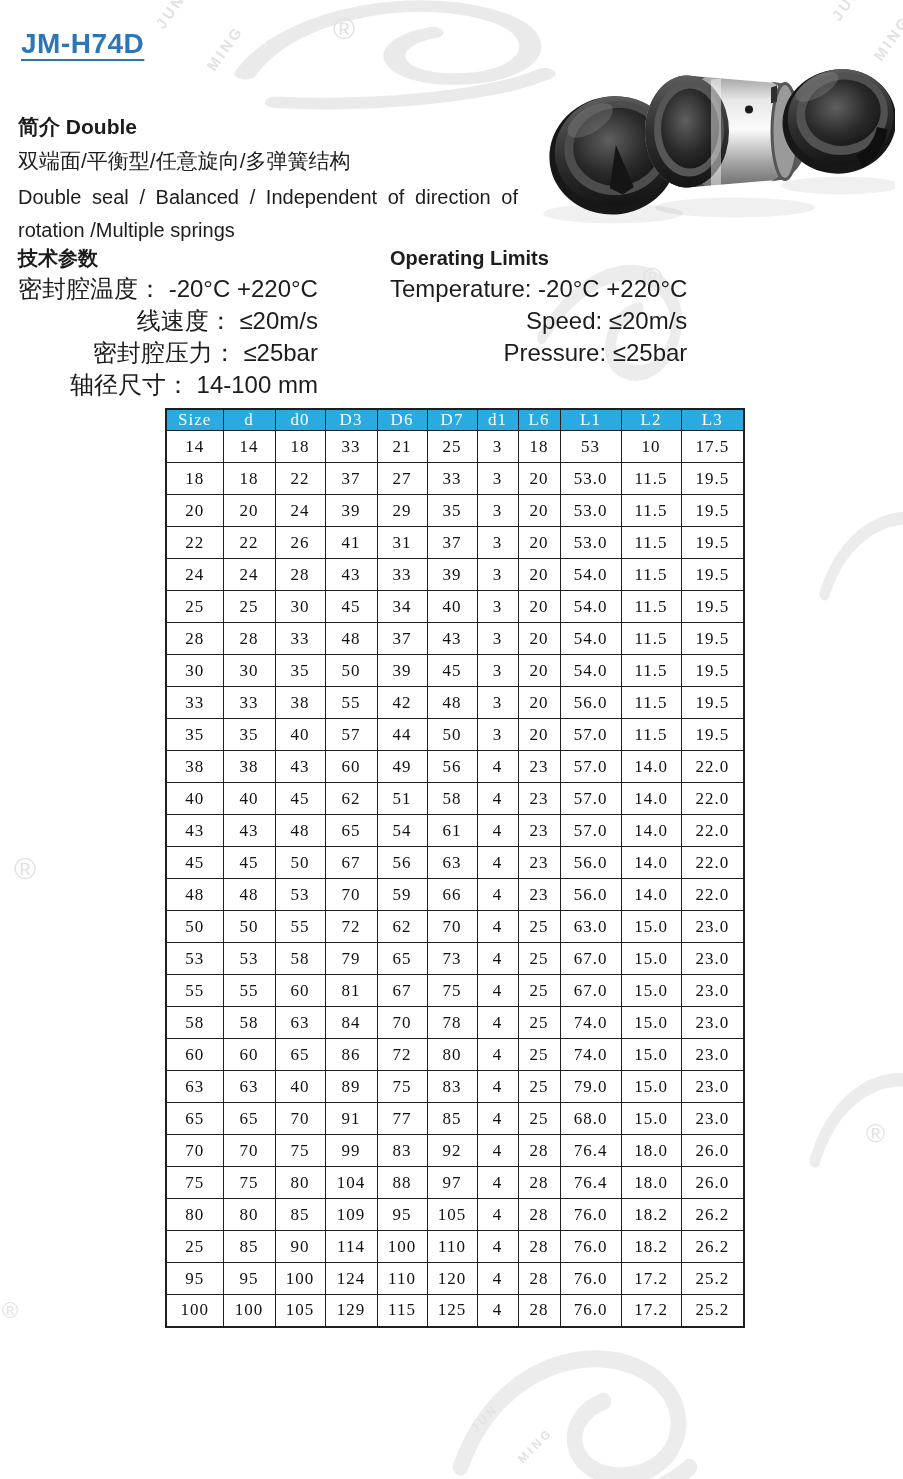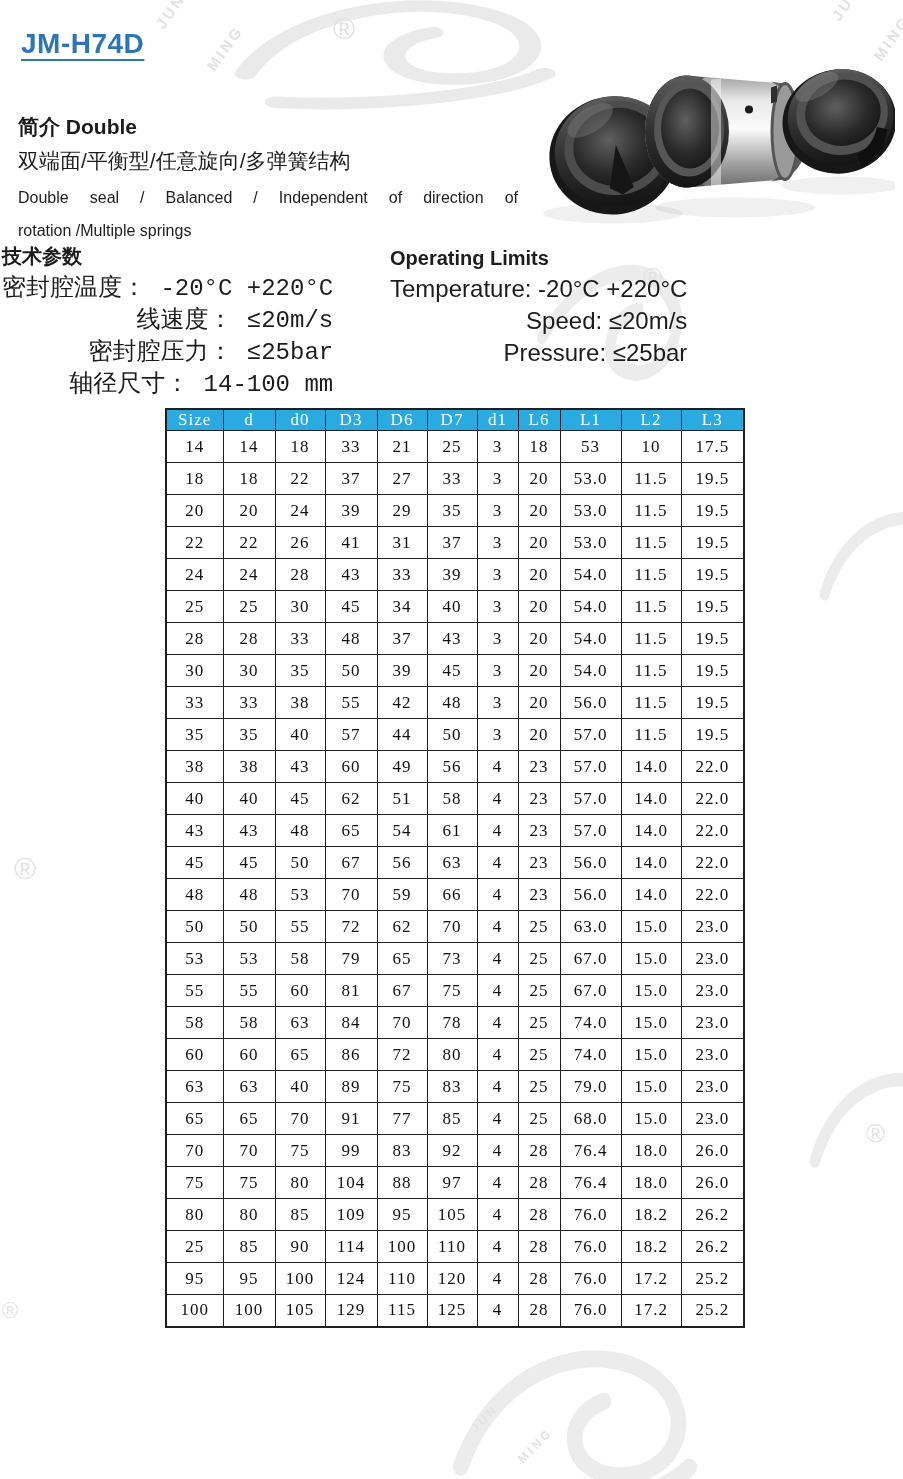--- a/index.html
+++ b/index.html
@@ -9,24 +9,24 @@
     font-family:"Liberation Sans","DejaVu Sans",sans-serif; color:#1c1c1c;
   }
   .title {
     position:absolute; left:21px; top:28px; font-size:28px; font-weight:bold;
     color:#2E75B6; text-decoration:underline; text-decoration-thickness:2px;
     text-underline-offset:6px; letter-spacing:0.5px; cursor:pointer;text-align:center;
   }
   .product-image { position:absolute; left:535px; top:15px; width:360px; height:225px; }
   .profile-heading { position:absolute; left:18px; top:113px; font-size:21px; font-weight:bold; }
   .desc-cn { position:absolute; left:18px; top:147px; font-size:21px; }
-  .desc-en { position:absolute; left:18px; top:181px; width:500px; font-size:16px; line-height:33px; }
+  .desc-en { position:absolute; left:18px; top:181px; width:500px; font-size:20px; line-height:33px; }
   .desc-en .l1 { text-align:justify; text-align-last:justify; }
   .specs-col { position:absolute; top:243px; }
-  .specs-cn { left:2px;font-family:Liberation Mono, monospace; }
+  .specs-cn { left:18px; }
   .specs-en { left:390px; }
   .spec-heading { font-size:20px; font-weight:bold; line-height:30px; }
   .spec-line { font-size:24px; line-height:32px; white-space:nowrap;text-align:right; }
   table.size-table {
     position:absolute; left:165px; top:408px; width:578px;
     border-collapse:collapse; table-layout:fixed;
     font-family:"Liberation Serif","DejaVu Serif",serif;
     background:#fff; border:2px solid #1f1f1f;
   }
   .size-table th {

